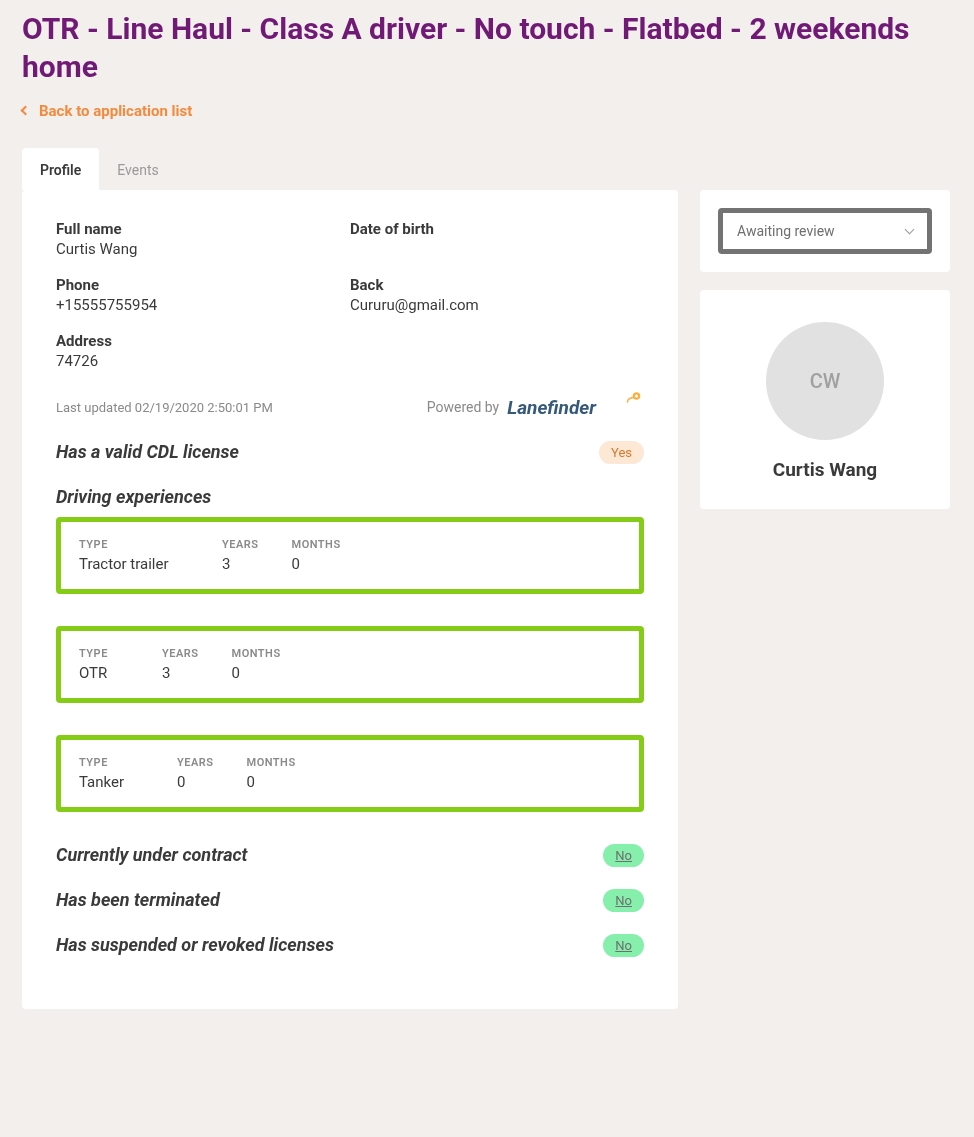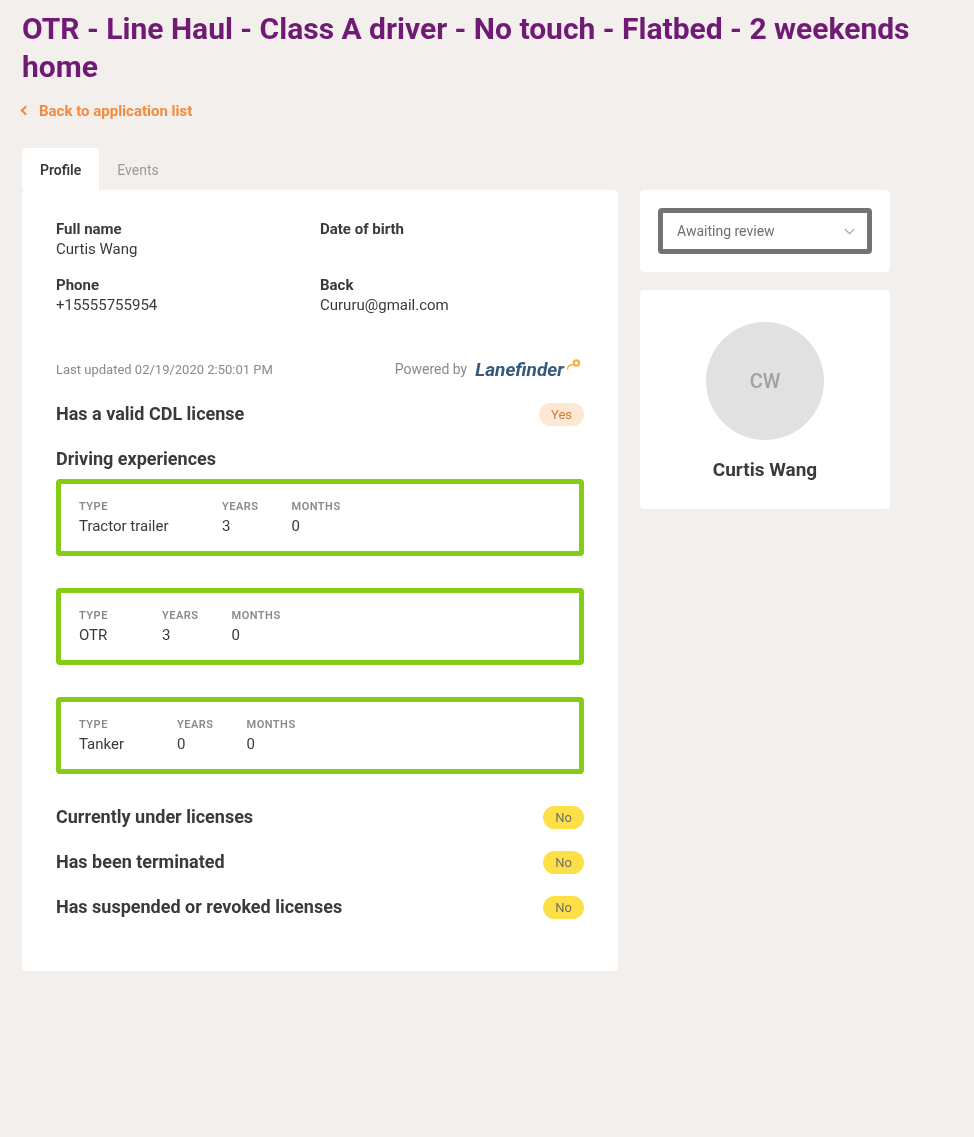--- a/index.html
+++ b/index.html
@@ -56,21 +56,21 @@
   }
   .body-row {
     display: flex;
     gap: 22px;
     align-items: flex-start;
   }
   .card {
     background: #fff;
     border-radius: 4px;
     padding: 30px 34px;
-    width: 596px;
+    width: 656px;
   }
   .side {
     width: 250px;
     display: flex;
     flex-direction: column;
     gap: 18px;
   }
   .side-card {
     background: #fff;
     border-radius: 4px;
@@ -143,21 +143,22 @@
   }
   .powered-by {
     display: flex;
     align-items: center;
     gap: 8px;
     font-size: 14px;
     color: #8a8a8a;
   }
   .lanefinder-logo {
     display: inline-flex;
-    align-items: flex-end;
+    align-items: flex-start;
+    gap: 28px;
   }
   .lf-text {
     font-size: 19px;
     font-weight: 700;
     font-style: italic;
     color: #35597a;
   }
   .lf-pin {
     position: relative;
     margin-left: 2px;
@@ -168,33 +169,35 @@
     justify-content: space-between;
     align-items: flex-start;
     margin-top: 22px;
     margin-bottom: 22px;
   }
   .section-title {
     font-size: 18px;
     font-weight: 700;
     color: #3a3a3a;
     max-width: 380px;
+    font-style: italic;
   }
   .badge {
     font-size: 13px;
     padding: 4px 12px;
     border-radius: 12px;
   }
   .badge-yes {
     background: #fde8d6;
     color: #d87a2e;
   }
   .badge-no {
-    background: #fde047;
+    background: #86efac;
     color: #6f6f6f;
+    text-decoration: underline;
   }
   .exp-card {
     border: 5px solid #84cc16;
     border-radius: 4px;
     padding: 16px 18px;
     margin-bottom: 32px;
     display: flex;
     gap: 33px;
   }
   .exp-col {
@@ -246,20 +249,22 @@
       </div>
       <div>
         <div class="info-label">Phone</div>
         <div class="info-value">+15555755954</div>
       </div>
       <div>
         <div class="info-label">Back</div>
         <div class="info-value">Cururu@gmail.com</div>
       </div>
       <div>
+        <div class="info-label">Address</div>
+        <div class="info-value">74726</div>
       </div>
     </div>
 
     <div class="meta-row">
       <div class="last-updated">
         <span>Last updated</span>
         <span>02/19/2020 2:50:01 PM</span>
       </div>
       <div class="powered-by">
         <span>Powered by</span>
@@ -324,21 +329,21 @@
           <div class="exp-value">0</div>
         </div>
         <div class="exp-col">
           <div class="exp-label">MONTHS</div>
           <div class="exp-value">0</div>
         </div>
       </div>
     </div>
 
     <div class="section-row">
-      <div class="section-title">Currently under licenses</div>
+      <div class="section-title">Currently under contract</div>
       <span class="badge badge-no">No</span>
     </div>
 
     <div class="section-row">
       <div class="section-title">Has been terminated</div>
       <span class="badge badge-no">No</span>
     </div>
 
     <div class="section-row">
       <div class="section-title">Has suspended or revoked licenses</div>

